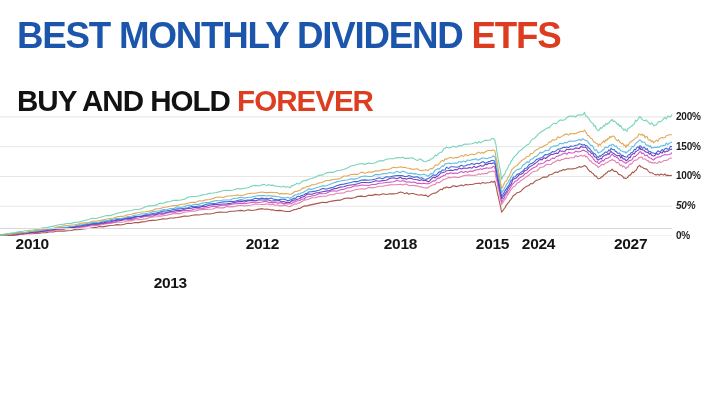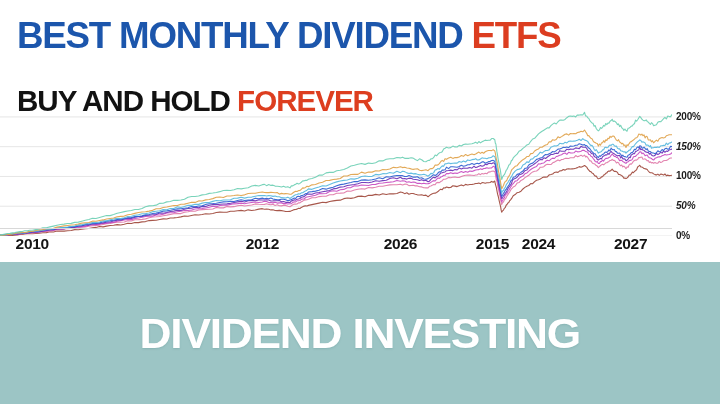--- a/index.html
+++ b/index.html
@@ -165,43 +165,40 @@
             <path d="M0.00 127.11 L 2.48 127.24 L 4.96 127.09 L 7.44 126.44 L 9.91 126.40 L 12.39 126.04 L 14.87 125.44 L 17.35 124.88 L 19.83 124.91 L 22.31 124.50 L 24.78 124.51 L 27.26 124.11 L 29.74 123.32 L 32.22 123.57 L 35.76 122.39 L 39.30 121.85 L 42.84 121.77 L 46.38 120.67 L 49.92 120.82 L 53.46 120.26 L 57.00 119.13 L 60.54 118.53 L 64.08 117.87 L 67.62 117.43 L 71.17 117.05 L 74.71 116.77 L 78.25 116.08 L 81.79 115.12 L 85.33 114.71 L 88.87 114.46 L 92.41 113.15 L 95.95 113.21 L 99.49 112.44 L 103.03 111.91 L 106.57 111.03 L 110.11 110.54 L 113.65 110.05 L 117.19 108.68 L 120.73 108.37 L 124.27 108.11 L 127.81 106.69 L 131.36 106.32 L 134.90 105.35 L 138.44 104.56 L 141.98 104.06 L 145.52 103.78 L 149.06 103.13 L 152.60 102.35 L 156.14 100.68 L 159.68 100.80 L 163.22 99.54 L 166.76 99.05 L 170.30 98.19 L 173.84 97.58 L 177.38 97.44 L 180.92 96.30 L 184.46 96.10 L 188.00 95.19 L 191.54 94.33 L 195.09 94.40 L 198.63 92.92 L 202.17 93.07 L 205.71 91.87 L 209.25 91.43 L 212.79 90.63 L 216.33 89.27 L 219.87 88.98 L 223.41 89.51 L 226.95 88.00 L 230.49 87.95 L 234.03 87.55 L 237.57 86.93 L 241.11 87.42 L 244.65 86.84 L 248.19 85.47 L 251.73 85.31 L 255.28 85.32 L 258.82 84.47 L 262.36 83.94 L 264.48 84.48 L 266.60 84.59 L 268.73 84.62 L 270.85 84.34 L 272.98 84.56 L 275.10 84.81 L 277.23 84.50 L 279.35 86.11 L 281.48 85.37 L 283.60 85.83 L 285.72 85.65 L 287.85 85.69 L 289.97 86.20 L 291.39 86.17 L 292.81 84.98 L 294.22 84.01 L 295.64 83.27 L 297.05 83.46 L 298.47 82.63 L 299.89 82.48 L 301.30 81.31 L 302.72 79.88 L 304.13 80.12 L 305.55 79.42 L 306.97 78.21 L 308.38 78.64 L 311.92 76.85 L 315.46 76.48 L 319.01 74.92 L 322.55 74.28 L 326.09 72.55 L 329.63 72.40 L 333.17 71.57 L 336.71 71.13 L 340.25 70.45 L 343.79 67.97 L 347.33 68.01 L 350.87 66.50 L 354.41 66.34 L 357.95 66.38 L 361.49 64.12 L 365.03 65.24 L 368.57 63.98 L 372.11 64.12 L 375.65 62.71 L 379.19 63.07 L 382.74 61.53 L 386.28 61.79 L 389.82 60.93 L 393.36 59.35 L 396.90 59.73 L 400.44 58.66 L 402.56 59.60 L 404.69 59.32 L 406.81 59.93 L 408.94 60.29 L 411.06 60.89 L 413.18 61.41 L 415.31 60.93 L 417.43 60.82 L 419.56 62.28 L 421.68 62.66 L 423.81 62.23 L 425.93 61.76 L 428.05 62.72 L 429.47 61.15 L 430.89 60.54 L 432.30 60.63 L 433.72 59.51 L 435.14 57.01 L 436.55 57.17 L 437.97 56.89 L 439.38 55.59 L 440.80 53.45 L 442.22 52.35 L 443.63 53.42 L 445.05 50.69 L 446.47 51.34 L 448.59 50.07 L 450.71 49.16 L 452.84 50.39 L 454.96 49.49 L 457.09 49.61 L 459.21 49.07 L 461.34 47.52 L 463.46 48.36 L 465.58 46.46 L 467.71 47.65 L 469.83 46.67 L 471.96 46.07 L 474.08 46.74 L 475.68 45.96 L 477.27 44.94 L 478.86 44.08 L 480.46 45.37 L 482.05 44.29 L 483.64 45.29 L 485.23 43.77 L 486.83 43.07 L 488.42 42.56 L 490.01 42.48 L 491.61 42.62 L 493.20 41.81 L 494.79 42.88 L 495.33 45.19 L 495.86 48.50 L 496.39 51.27 L 496.92 53.11 L 497.45 56.26 L 497.98 59.50 L 498.51 63.27 L 499.04 65.35 L 499.57 68.68 L 500.11 70.85 L 500.64 74.72 L 501.17 77.89 L 501.70 80.66 L 502.58 79.18 L 503.47 77.54 L 504.35 75.04 L 505.24 73.61 L 506.12 73.10 L 507.01 71.83 L 507.89 69.65 L 508.78 68.33 L 509.66 66.92 L 510.55 64.88 L 511.44 62.38 L 512.32 61.17 L 513.21 60.32 L 515.15 58.26 L 517.10 57.70 L 519.05 55.15 L 520.99 53.27 L 522.94 51.69 L 524.89 50.53 L 526.84 48.57 L 528.78 48.53 L 530.73 45.61 L 532.68 45.51 L 534.63 42.99 L 536.57 41.72 L 538.52 40.95 L 540.29 39.22 L 542.06 39.24 L 543.83 38.03 L 545.60 36.97 L 547.37 36.48 L 549.14 33.79 L 550.91 33.90 L 552.68 31.70 L 554.45 32.18 L 556.22 31.47 L 557.99 28.84 L 559.76 29.68 L 561.53 28.62 L 563.30 27.48 L 565.07 26.25 L 566.85 25.88 L 568.62 27.10 L 570.39 25.48 L 572.16 25.77 L 573.93 25.48 L 575.70 25.75 L 577.47 24.56 L 579.24 24.15 L 581.01 23.29 L 582.78 23.82 L 584.55 22.01 L 585.61 23.79 L 586.67 25.33 L 587.73 27.69 L 588.80 27.59 L 589.86 29.20 L 590.92 30.33 L 591.98 30.67 L 593.05 32.83 L 594.11 34.13 L 595.17 34.53 L 596.23 35.22 L 597.29 35.52 L 598.36 38.10 L 599.42 36.02 L 600.48 37.23 L 601.54 34.89 L 602.60 34.79 L 603.67 32.67 L 604.73 34.31 L 605.79 31.70 L 606.85 32.54 L 607.92 30.31 L 608.98 30.73 L 610.04 28.26 L 611.10 29.43 L 612.16 28.29 L 613.23 27.96 L 614.29 28.59 L 615.35 30.51 L 616.41 32.13 L 617.48 32.88 L 618.54 31.70 L 619.60 34.04 L 620.66 34.56 L 621.72 35.81 L 622.79 35.22 L 623.85 37.62 L 624.91 36.86 L 625.97 39.52 L 627.03 36.77 L 628.10 37.48 L 629.16 35.58 L 630.22 34.00 L 631.28 33.64 L 632.35 32.71 L 633.41 32.02 L 634.47 31.04 L 635.53 29.93 L 636.59 29.80 L 637.66 28.69 L 638.72 26.15 L 639.78 26.23 L 640.84 27.12 L 641.91 26.17 L 642.97 27.73 L 644.03 26.89 L 645.09 29.88 L 646.15 28.31 L 647.22 28.85 L 648.28 31.91 L 649.34 32.05 L 650.40 31.88 L 651.46 33.81 L 652.53 32.74 L 653.59 34.88 L 655.01 33.34 L 656.42 32.05 L 657.84 33.29 L 659.25 30.78 L 660.67 30.08 L 662.09 29.57 L 663.50 29.98 L 664.92 29.55 L 666.34 27.75 L 667.75 27.33 L 669.17 26.80 L 670.58 26.81 L 672.00 26.79" fill="none" stroke="#e0a24a" stroke-width="1.1" stroke-linejoin="round" stroke-linecap="round" opacity="0.92"></path>
             <path d="M0.00 126.86 L 2.48 126.59 L 4.96 126.03 L 7.44 125.46 L 9.91 125.39 L 12.39 124.85 L 14.87 124.65 L 17.35 123.99 L 19.83 123.60 L 22.31 123.46 L 24.78 122.80 L 27.26 122.73 L 29.74 122.28 L 32.22 122.30 L 35.76 121.66 L 39.30 121.04 L 42.84 119.78 L 46.38 119.80 L 49.92 118.88 L 53.46 118.11 L 57.00 117.30 L 60.54 116.52 L 64.08 116.14 L 67.62 115.50 L 71.17 115.35 L 74.71 114.37 L 78.25 114.10 L 81.79 113.17 L 85.33 112.26 L 88.87 111.50 L 92.41 110.31 L 95.95 110.44 L 99.49 109.46 L 103.03 108.55 L 106.57 107.58 L 110.11 107.62 L 113.65 106.50 L 117.19 105.27 L 120.73 104.42 L 124.27 103.66 L 127.81 103.02 L 131.36 102.49 L 134.90 101.50 L 138.44 101.45 L 141.98 100.42 L 145.52 98.69 L 149.06 97.87 L 152.60 97.75 L 156.14 97.16 L 159.68 95.35 L 163.22 95.18 L 166.76 93.88 L 170.30 93.45 L 173.84 92.25 L 177.38 92.35 L 180.92 91.95 L 184.46 91.20 L 188.00 89.25 L 191.54 88.56 L 195.09 88.56 L 198.63 88.07 L 202.17 86.89 L 205.71 86.51 L 209.25 85.38 L 212.79 84.97 L 216.33 84.47 L 219.87 83.66 L 223.41 82.48 L 226.95 82.35 L 230.49 82.49 L 234.03 81.69 L 237.57 80.47 L 241.11 80.86 L 244.65 80.21 L 248.19 79.79 L 251.73 78.06 L 255.28 77.35 L 258.82 78.06 L 262.36 76.65 L 264.48 76.38 L 266.60 77.65 L 268.73 76.53 L 270.85 77.39 L 272.98 77.15 L 275.10 78.10 L 277.23 78.21 L 279.35 78.43 L 281.48 79.03 L 283.60 78.18 L 285.72 79.17 L 287.85 78.66 L 289.97 79.87 L 291.39 77.87 L 292.81 77.90 L 294.22 76.88 L 295.64 76.27 L 297.05 75.27 L 298.47 75.90 L 299.89 75.40 L 301.30 74.23 L 302.72 72.91 L 304.13 72.84 L 305.55 72.40 L 306.97 72.33 L 308.38 71.30 L 311.92 70.41 L 315.46 69.23 L 319.01 67.16 L 322.55 67.16 L 326.09 64.91 L 329.63 64.36 L 333.17 64.42 L 336.71 62.70 L 340.25 62.24 L 343.79 61.43 L 347.33 60.01 L 350.87 58.00 L 354.41 57.32 L 357.95 56.28 L 361.49 55.47 L 365.03 56.38 L 368.57 55.10 L 372.11 55.57 L 375.65 54.67 L 379.19 52.83 L 382.74 52.90 L 386.28 51.25 L 389.82 50.68 L 393.36 50.76 L 396.90 49.48 L 400.44 49.92 L 402.56 49.17 L 404.69 50.34 L 406.81 50.22 L 408.94 50.33 L 411.06 49.82 L 413.18 50.12 L 415.31 51.49 L 417.43 52.62 L 419.56 50.86 L 421.68 51.75 L 423.81 53.49 L 425.93 53.68 L 428.05 52.39 L 429.47 52.45 L 430.89 50.87 L 432.30 50.79 L 433.72 49.45 L 435.14 47.03 L 436.55 47.78 L 437.97 46.14 L 439.38 44.80 L 440.80 44.58 L 442.22 43.85 L 443.63 41.00 L 445.05 40.21 L 446.47 39.30 L 448.59 39.93 L 450.71 39.66 L 452.84 38.09 L 454.96 38.91 L 457.09 38.98 L 459.21 37.36 L 461.34 38.04 L 463.46 36.49 L 465.58 36.10 L 467.71 36.29 L 469.83 36.03 L 471.96 35.73 L 474.08 35.08 L 475.68 34.18 L 477.27 35.33 L 478.86 33.53 L 480.46 34.91 L 482.05 33.81 L 483.64 32.95 L 485.23 32.12 L 486.83 32.57 L 488.42 32.32 L 490.01 32.26 L 491.61 30.56 L 493.20 30.56 L 494.79 31.78 L 495.33 35.16 L 495.86 36.00 L 496.39 39.80 L 496.92 43.65 L 497.45 46.53 L 497.98 50.00 L 498.51 53.20 L 499.04 55.43 L 499.57 59.04 L 500.11 60.79 L 500.64 64.17 L 501.17 68.26 L 501.70 71.52 L 502.58 69.09 L 503.47 67.49 L 504.35 66.65 L 505.24 64.68 L 506.12 62.44 L 507.01 61.34 L 507.89 59.61 L 508.78 57.06 L 509.66 56.74 L 510.55 55.00 L 511.44 52.53 L 512.32 52.05 L 513.21 49.99 L 515.15 47.95 L 517.10 46.15 L 519.05 43.31 L 520.99 42.26 L 522.94 40.35 L 524.89 38.82 L 526.84 36.94 L 528.78 36.21 L 530.73 33.30 L 532.68 30.99 L 534.63 30.32 L 536.57 28.12 L 538.52 25.87 L 540.29 24.56 L 542.06 23.31 L 543.83 22.19 L 545.60 21.06 L 547.37 19.87 L 549.14 19.91 L 550.91 17.65 L 552.68 16.12 L 554.45 15.09 L 556.22 16.00 L 557.99 13.74 L 559.76 12.16 L 561.53 12.10 L 563.30 12.31 L 565.07 11.46 L 566.85 9.72 L 568.62 8.34 L 570.39 8.06 L 572.16 8.40 L 573.93 7.99 L 575.70 8.89 L 577.47 6.93 L 579.24 7.08 L 581.01 6.73 L 582.78 7.06 L 584.55 4.32 L 585.61 8.07 L 586.67 7.98 L 587.73 9.73 L 588.80 10.38 L 589.86 12.73 L 590.92 13.79 L 591.98 14.93 L 593.05 15.37 L 594.11 18.23 L 595.17 17.59 L 596.23 20.48 L 597.29 21.88 L 598.36 22.81 L 599.42 21.93 L 600.48 19.45 L 601.54 20.35 L 602.60 19.26 L 603.67 17.36 L 604.73 18.14 L 605.79 15.50 L 606.85 16.64 L 607.92 14.98 L 608.98 15.14 L 610.04 13.24 L 611.10 12.54 L 612.16 11.28 L 613.23 13.43 L 614.29 13.09 L 615.35 13.69 L 616.41 14.83 L 617.48 16.59 L 618.54 15.95 L 619.60 18.56 L 620.66 17.27 L 621.72 19.71 L 622.79 20.57 L 623.85 22.37 L 624.91 21.02 L 625.97 22.54 L 627.03 23.15 L 628.10 20.19 L 629.16 19.98 L 630.22 19.24 L 631.28 18.13 L 632.35 17.85 L 633.41 16.26 L 634.47 15.74 L 635.53 12.08 L 636.59 13.06 L 637.66 11.76 L 638.72 10.07 L 639.78 8.38 L 640.84 9.59 L 641.91 11.25 L 642.97 12.11 L 644.03 12.69 L 645.09 12.61 L 646.15 11.94 L 647.22 13.44 L 648.28 14.15 L 649.34 15.41 L 650.40 16.44 L 651.46 14.67 L 652.53 15.55 L 653.59 17.63 L 655.01 17.22 L 656.42 16.78 L 657.84 14.27 L 659.25 13.44 L 660.67 13.73 L 662.09 12.43 L 663.50 10.76 L 664.92 9.44 L 666.34 10.94 L 667.75 8.00 L 669.17 8.58 L 670.58 8.58 L 672.00 6.55" fill="none" stroke="#6ecfb4" stroke-width="1.1" stroke-linejoin="round" stroke-linecap="round" opacity="0.92"></path>
           </g>
       </svg>
     </div>
 
     <div class="y-axis-labels" id="y-axis-labels">
         <div class="y-tick" style="top: 123px;">0%</div>
         <div class="y-tick" style="top: 93.2326px; font-style: italic;">50%</div>
         <div class="y-tick" style="top: 63.4651px;">100%</div>
-        <div class="y-tick" style="top: 33.6977px; font-style: italic;">150%</div>
+        <div class="y-tick" style="top: 33.6977px;">150%</div>
         <div class="y-tick" style="top: 3.93023px;">200%</div>
       </div>
 
     <div class="x-axis">
       <div class="x-axis-rule"></div>
       <div id="x-axis-ticks">
           <div class="x-tick" style="left: 32.2192px;">2010</div>
           <div class="x-tick" style="left: 170.301px; margin-top: 39px;">2013</div>
           <div class="x-tick" style="left: 262.356px;">2012</div>
-          <div class="x-tick" style="left: 400.438px;">2026</div>
+          <div class="x-tick" style="left: 400.438px;">2018</div>
           <div class="x-tick" style="left: 492.493px;">2015</div>
           <div class="x-tick" style="left: 538.521px;">2024</div>
           <div class="x-tick" style="left: 630.575px;">2027</div>
         </div>
     </div>
   </div>
 
   <div class="headline" id="headline-primary">
     <span class="seg-a">BEST MONTHLY DIVIDEND</span><span>&nbsp;</span><span class="seg-b">ETFS</span>
   </div>
 
   <div class="headline" id="headline-secondary">
     <span class="seg-a">BUY AND HOLD</span><span>&nbsp;</span><span class="seg-b">FOREVER</span>
   </div>
 
-  <div class="banner">
-    <div class="banner-text">DIVIDEND INVESTING</div>
-  </div>
 
 </div>
 
 </body></html>

